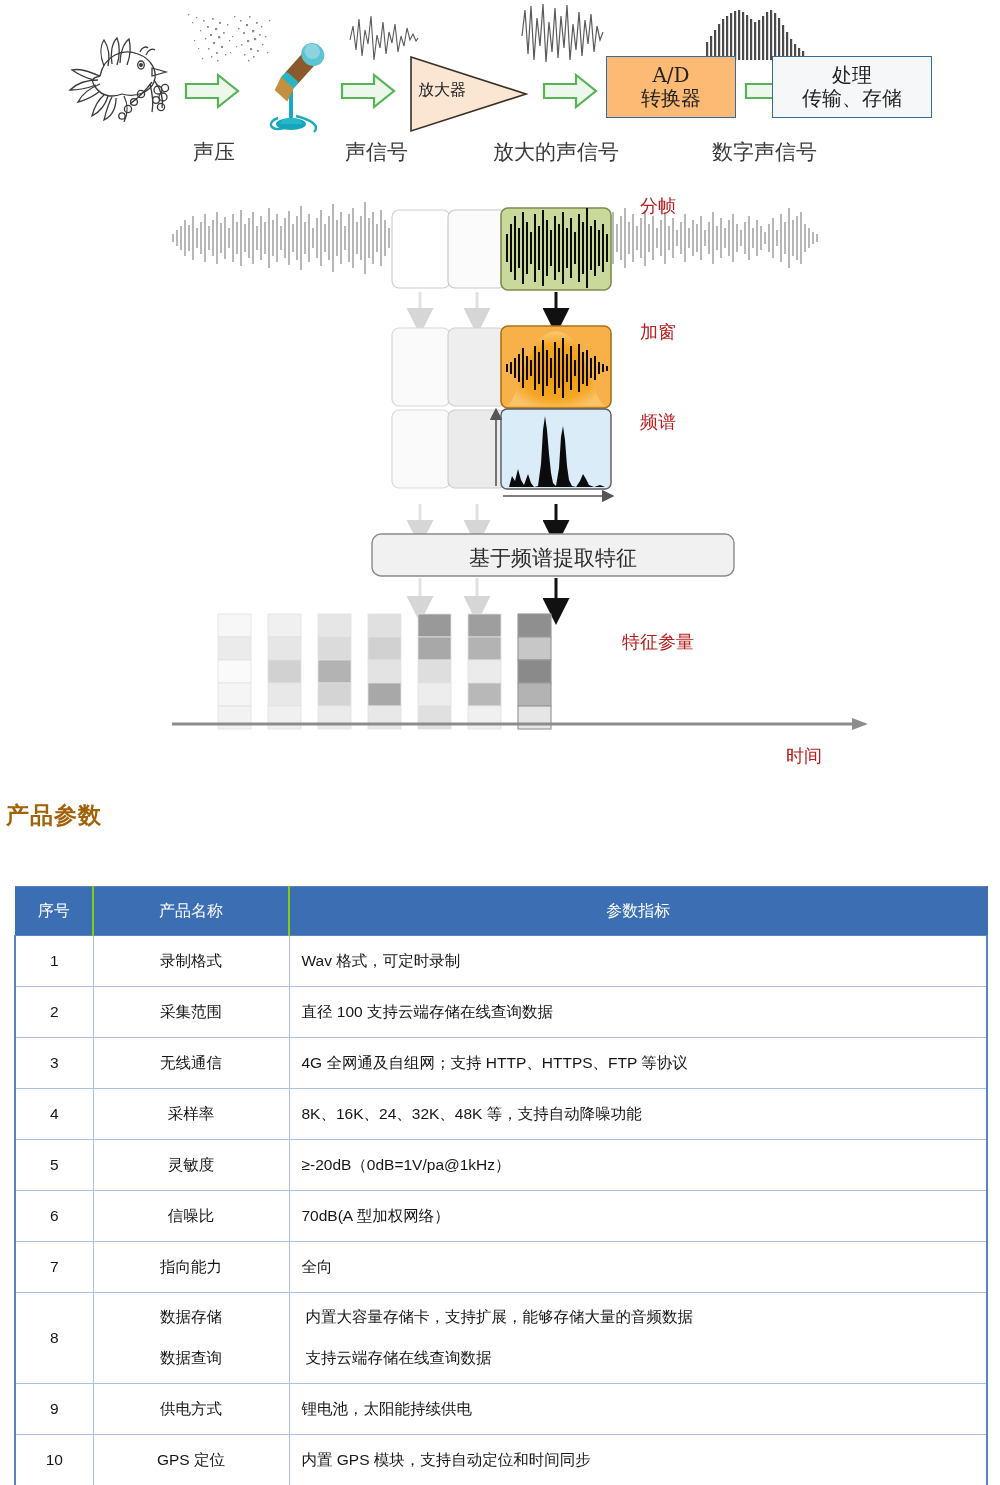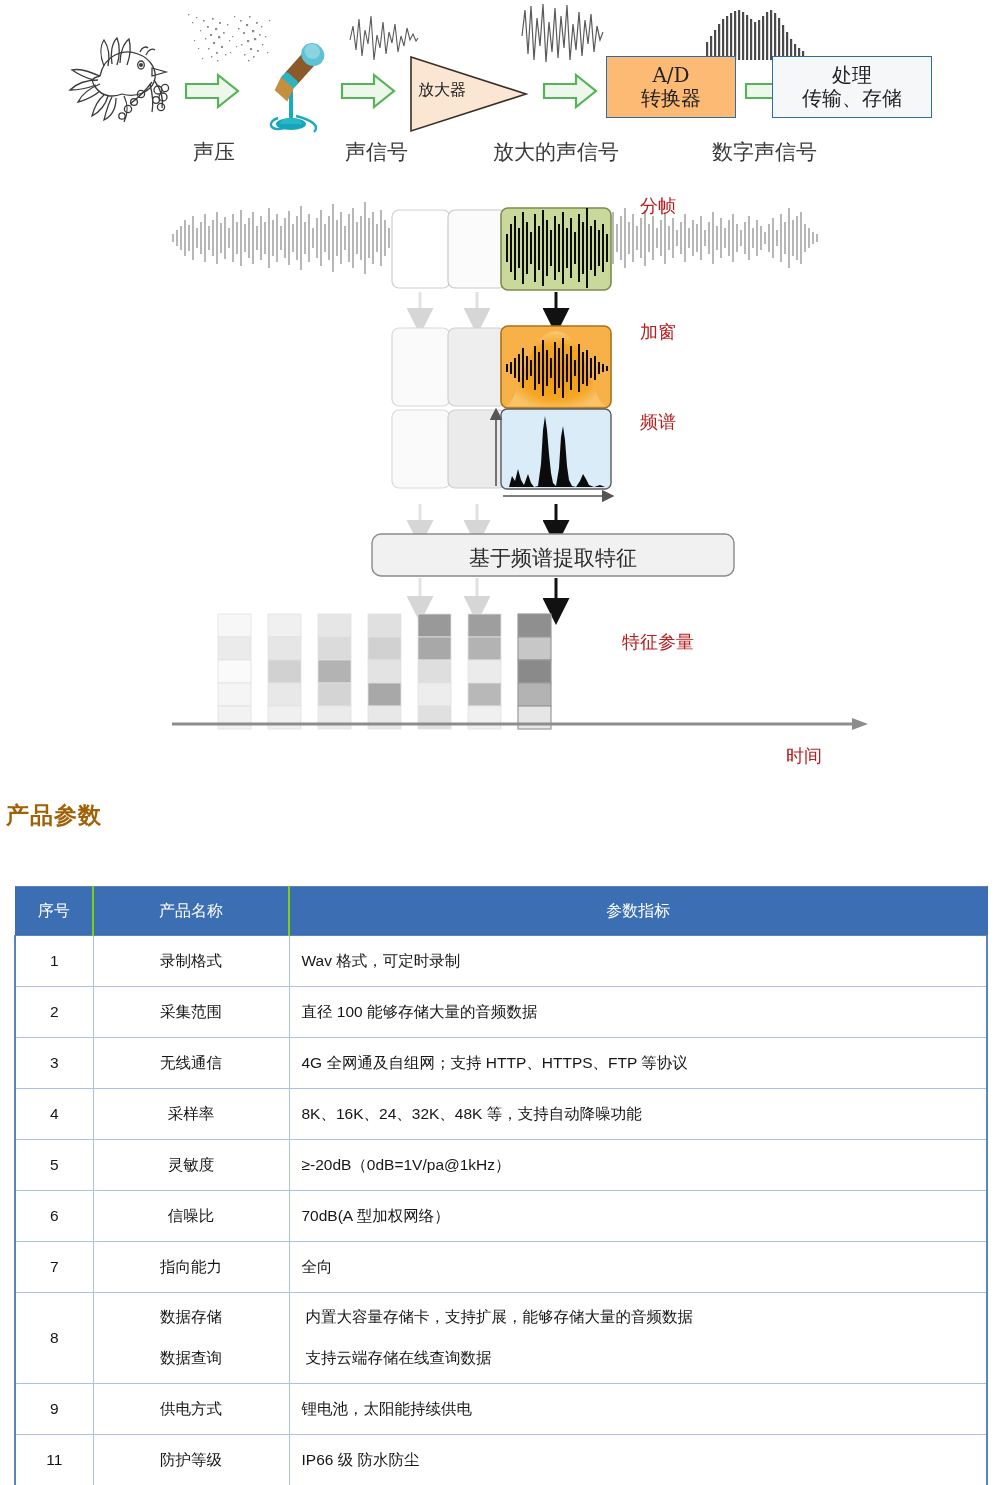--- a/index.html
+++ b/index.html
@@ -672,21 +672,21 @@
   </thead>
   <tbody id="spec-body">
       <tr>
         <td class="no">1</td>
         <td class="name">录制格式</td>
         <td class="val">Wav 格式，可定时录制</td>
       </tr>
       <tr>
         <td class="no">2</td>
         <td class="name">采集范围</td>
-        <td class="val">直径 100 能够存储大量的音频数据</td>
+        <td class="val">直径 100 支持云端存储在线查询数据</td>
       </tr>
       <tr>
         <td class="no">3</td>
         <td class="name">无线通信</td>
         <td class="val">4G 全网通及自组网；支持 HTTP、HTTPS、FTP 等协议</td>
       </tr>
       <tr>
         <td class="no">4</td>
         <td class="name">采样率</td>
         <td class="val">8K、16K、24、32K、48K 等，支持自动降噪功能</td>
@@ -716,18 +716,23 @@
           <div class="stackrow left">内置大容量存储卡，支持扩展，能够存储大量的音频数据</div>
           <div class="stackrow left">支持云端存储在线查询数据</div>
         </td>
       </tr>
       <tr>
         <td class="no">9</td>
         <td class="name">供电方式</td>
         <td class="val">锂电池，太阳能持续供电</td>
       </tr>
       <tr>
+        <td class="no">10</td>
+        <td class="name">GPS 定位</td>
+        <td class="val">内置 GPS 模块，支持自动定位和时间同步</td>
+      </tr>
+      <tr>
         <td class="no">11</td>
         <td class="name">防护等级</td>
         <td class="val">IP66 级  防水防尘</td>
       </tr>
     </tbody>
 </table>
 
 </body></html>

